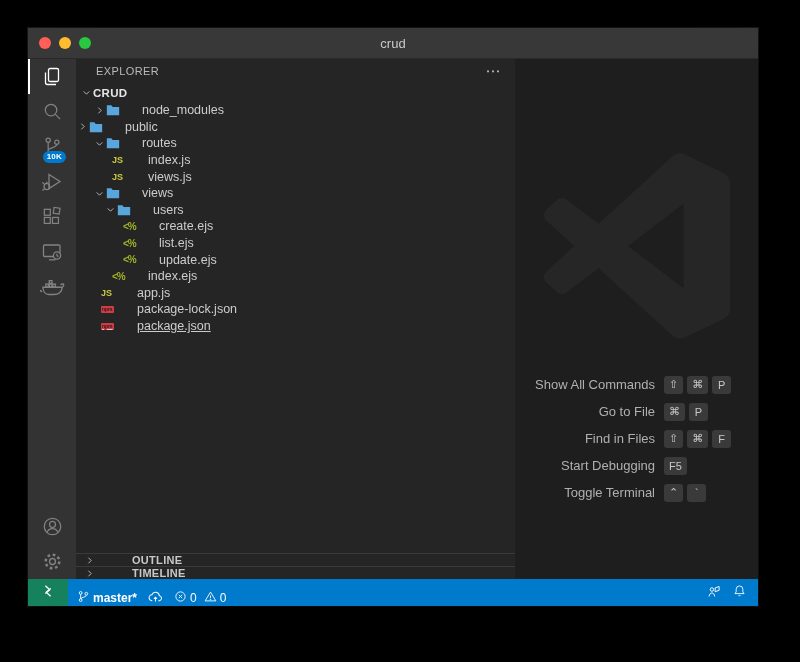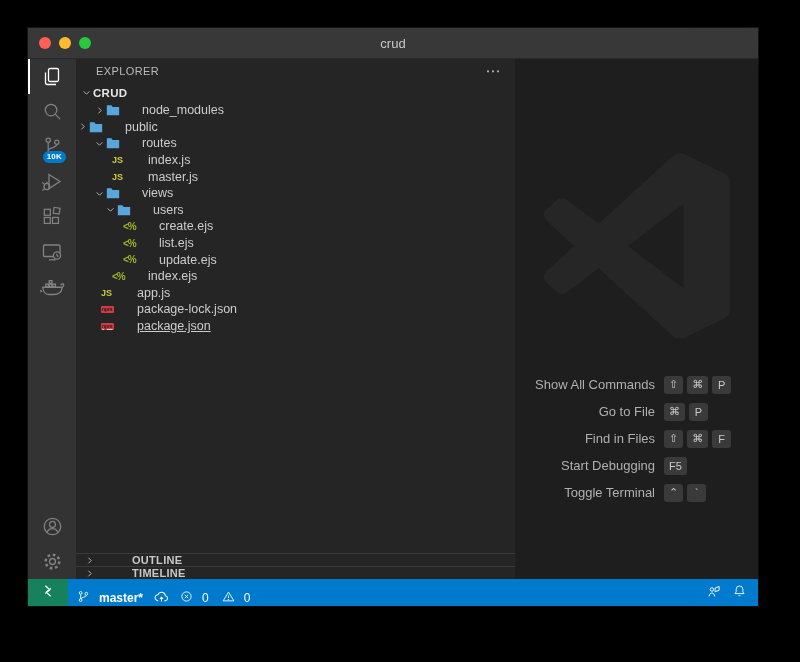--- a/index.html
+++ b/index.html
@@ -60,21 +60,21 @@
   .sc-keys{display:flex;gap:4px;margin-left:9px;}
   .key{background:#3a3a3a;color:#c8c8c8;border-radius:3px;height:18px;
       min-width:9px;padding:0 5px;display:flex;align-items:center;
       justify-content:center;font-size:11px;}
   
   .statusbar{flex:0 0 18px;background:var(--accent,#007acc);display:flex;
       align-items:center;color:#fff;font-size:12px;}
   .remote{align-self:stretch;flex:0 0 40px;background:var(--remote,#16825d);
       display:flex;align-items:center;justify-content:center;cursor:pointer;}
   .sb-left{display:flex;align-items:center;padding-left:9px;gap:5px;}
-  .sb-item{display:flex;align-items:center;gap:9px;cursor:pointer;margin-top:11px;}
+  .sb-item{display:flex;align-items:center;gap:3px;cursor:pointer;margin-top:11px;}
   .branch-name{font-weight:bold;}
   .sb-right{margin-left:auto;display:flex;align-items:center;gap:12px;padding-right:12px;}
   .mr6{margin-left:6px;}
 </style>
 </head>
 <body>
 
 <div class="window">
 
   <div class="titlebar">
@@ -233,21 +233,21 @@
             <span class="ficon">
               <span class="glyph-js">JS</span>
             </span>
             <span class="tlabel">index.js</span>
           </div>
           <div class="row" style="padding-left: 28px;">
             <span class="fspace"></span>
             <span class="ficon">
               <span class="glyph-js">JS</span>
             </span>
-            <span class="tlabel">master.js</span>
+            <span class="tlabel">views.js</span>
           </div>
           <div class="row" style="padding-left: 17px;">
             <span class="chev">
               <svg width="9" height="9" viewBox="0 0 16 16">
                 <polyline points="3,6 8,11 13,6" fill="none" stroke="currentColor" stroke-width="1.6"></polyline>
               </svg>
             </span>
             <span class="ficon">
               <svg width="14" height="12" viewBox="0 0 16 14">
                 <path fill="var(--folder)" d="M.8 13.2V1.6h5.3l1.5 1.9h7.6v9.7Z"></path>

